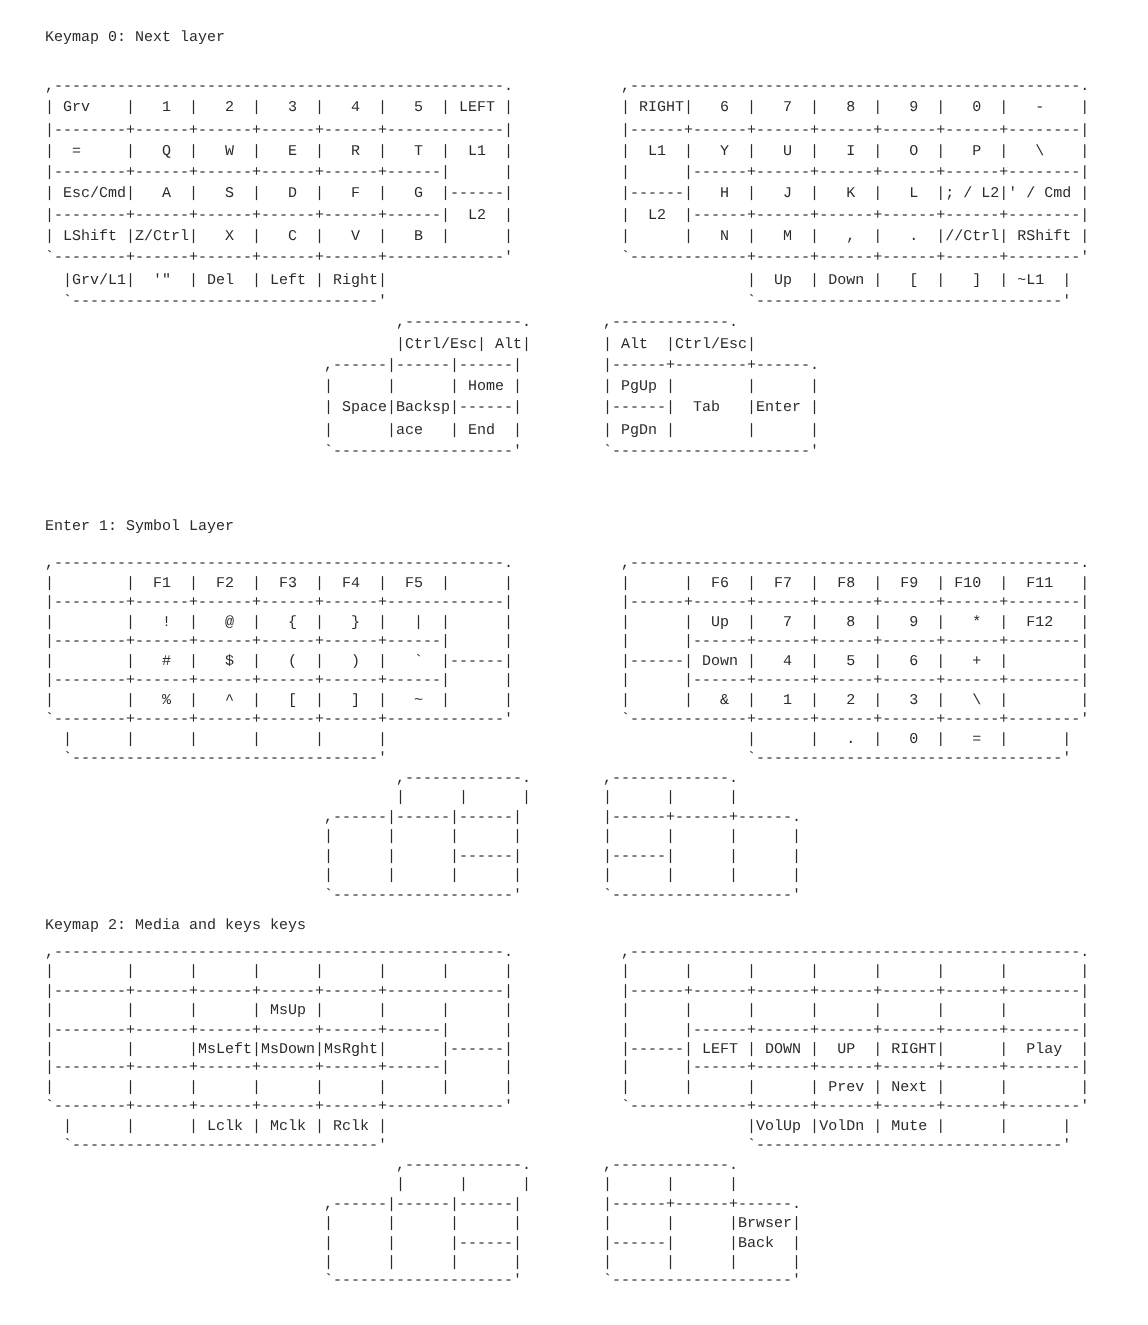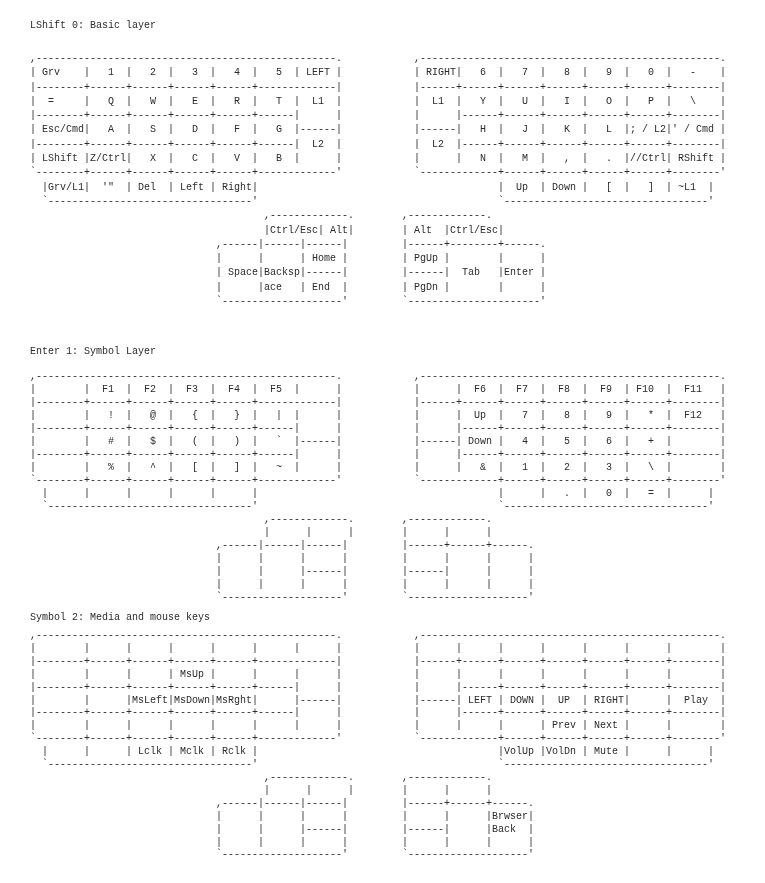--- a/index.html
+++ b/index.html
@@ -40,21 +40,21 @@
   .art-1     { top: 370px; line-height: 13px; }
   .heading-2 { top: 611px; }
   .art-2     { top: 630px; line-height: 12.9px; }
 </style>
 </head>
 <body>
 
 <div class="page">
 
   <section>
-    <div class="heading heading-0">LShift 0: Basic layer</div>
+    <div class="heading heading-0">Keymap 0: Next layer</div>
     <pre class="art art-0">,--------------------------------------------------.            ,--------------------------------------------------.
 | Grv    |   1  |   2  |   3  |   4  |   5  | LEFT |            | RIGHT|   6  |   7  |   8  |   9  |   0  |   -    |
 |--------+------+------+------+------+-------------|            |------+------+------+------+------+------+--------|
 |  =     |   Q  |   W  |   E  |   R  |   T  |  L1  |            |  L1  |   Y  |   U  |   I  |   O  |   P  |   \    |
 |--------+------+------+------+------+------|      |            |      |------+------+------+------+------+--------|
 | Esc/Cmd|   A  |   S  |   D  |   F  |   G  |------|            |------|   H  |   J  |   K  |   L  |; / L2|' / Cmd |
 |--------+------+------+------+------+------|  L2  |            |  L2  |------+------+------+------+------+--------|
 | LShift |Z/Ctrl|   X  |   C  |   V  |   B  |      |            |      |   N  |   M  |   ,  |   .  |//Ctrl| RShift |
 `--------+------+------+------+------+-------------'            `-------------+------+------+------+------+--------'
   |Grv/L1|  '"  | Del  | Left | Right|                                        |  Up  | Down |   [  |   ]  | ~L1  |
@@ -84,21 +84,21 @@
                                        ,-------------.        ,-------------.
                                        |      |      |        |      |      |
                                ,------|------|------|         |------+------+------.
                                |      |      |      |         |      |      |      |
                                |      |      |------|         |------|      |      |
                                |      |      |      |         |      |      |      |
                                `--------------------'         `--------------------'</pre>
   </section>
 
   <section>
-    <div class="heading heading-2">Symbol 2: Media and mouse keys</div>
+    <div class="heading heading-2">Keymap 2: Media and keys keys</div>
     <pre class="art art-2">,--------------------------------------------------.            ,--------------------------------------------------.
 |        |      |      |      |      |      |      |            |      |      |      |      |      |      |        |
 |--------+------+------+------+------+-------------|            |------+------+------+------+------+------+--------|
 |        |      |      | MsUp |      |      |      |            |      |      |      |      |      |      |        |
 |--------+------+------+------+------+------|      |            |      |------+------+------+------+------+--------|
 |        |      |MsLeft|MsDown|MsRght|      |------|            |------| LEFT | DOWN |  UP  | RIGHT|      |  Play  |
 |--------+------+------+------+------+------|      |            |      |------+------+------+------+------+--------|
 |        |      |      |      |      |      |      |            |      |      |      | Prev | Next |      |        |
 `--------+------+------+------+------+-------------'            `-------------+------+------+------+------+--------'
   |      |      | Lclk | Mclk | Rclk |                                        |VolUp |VolDn | Mute |      |      |

